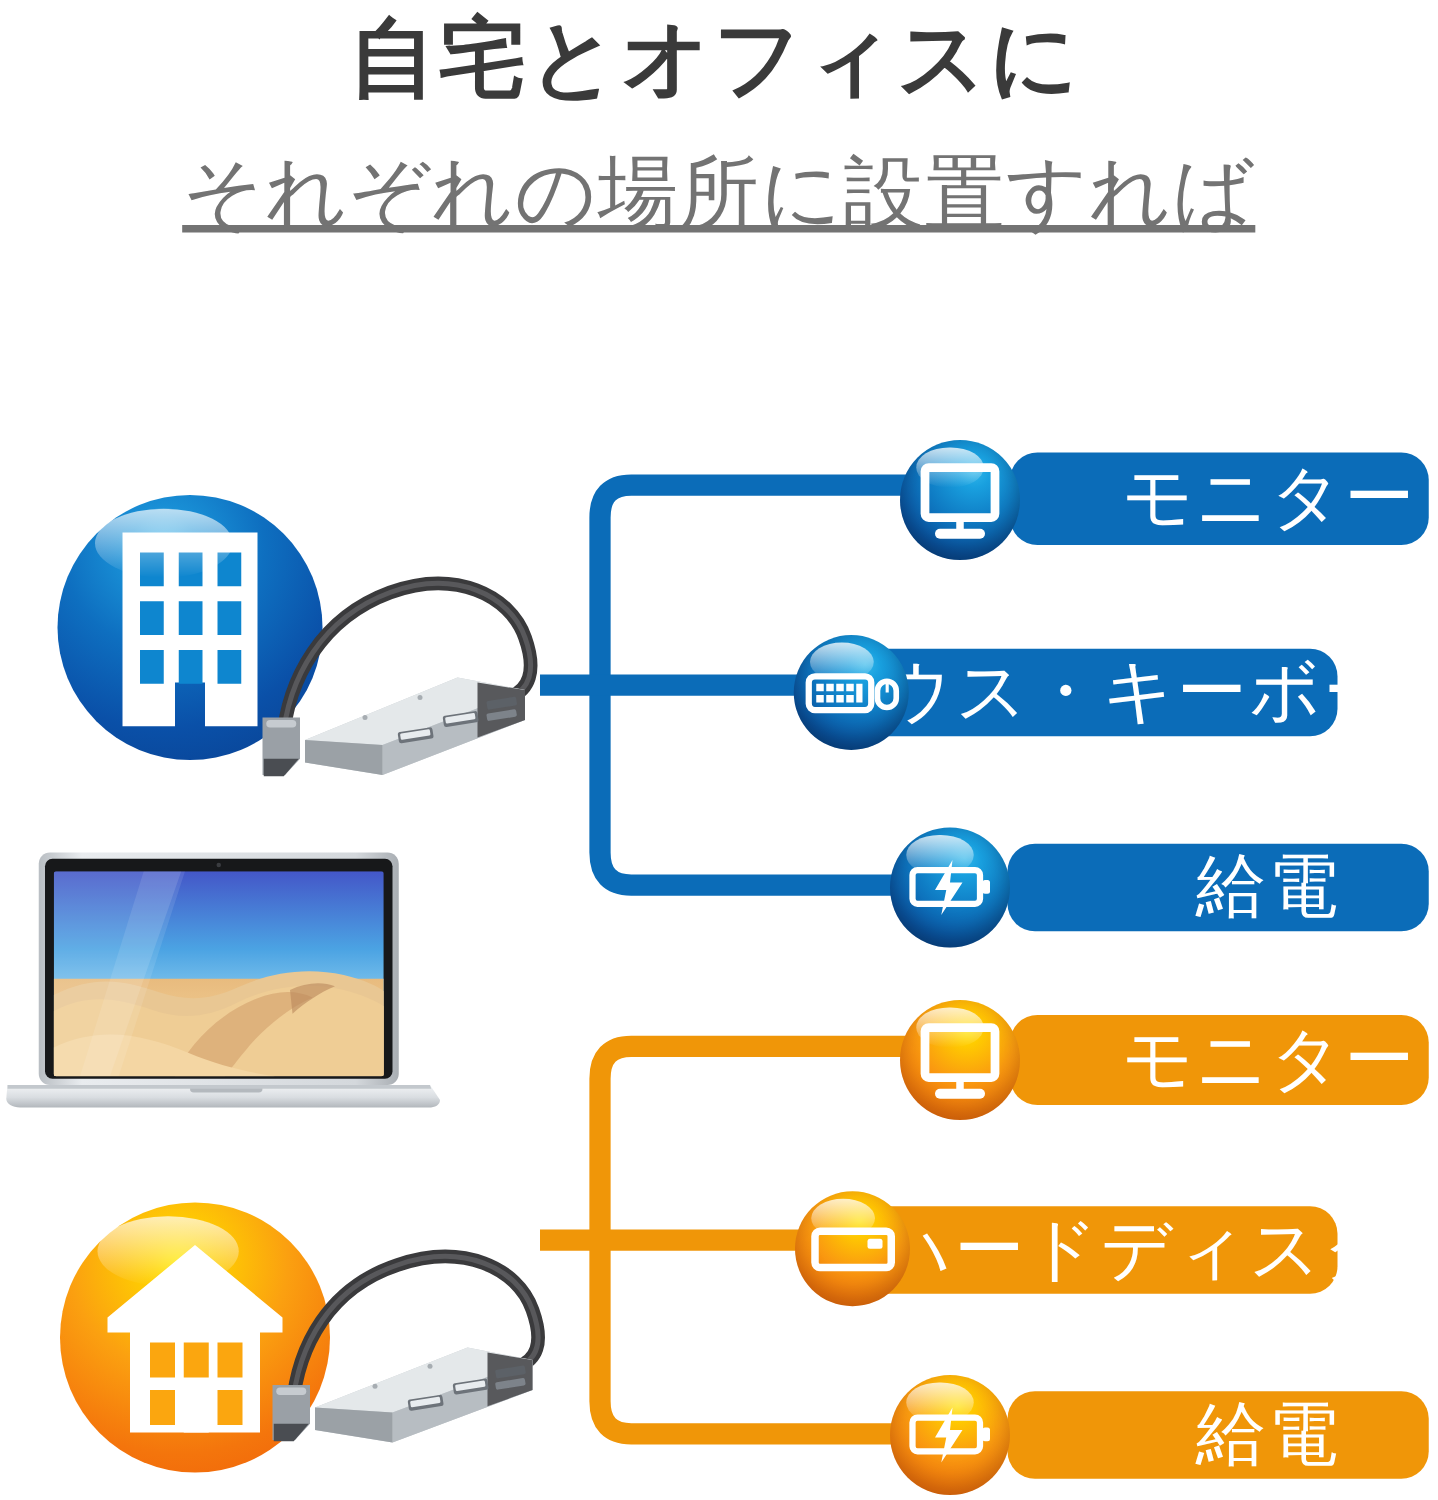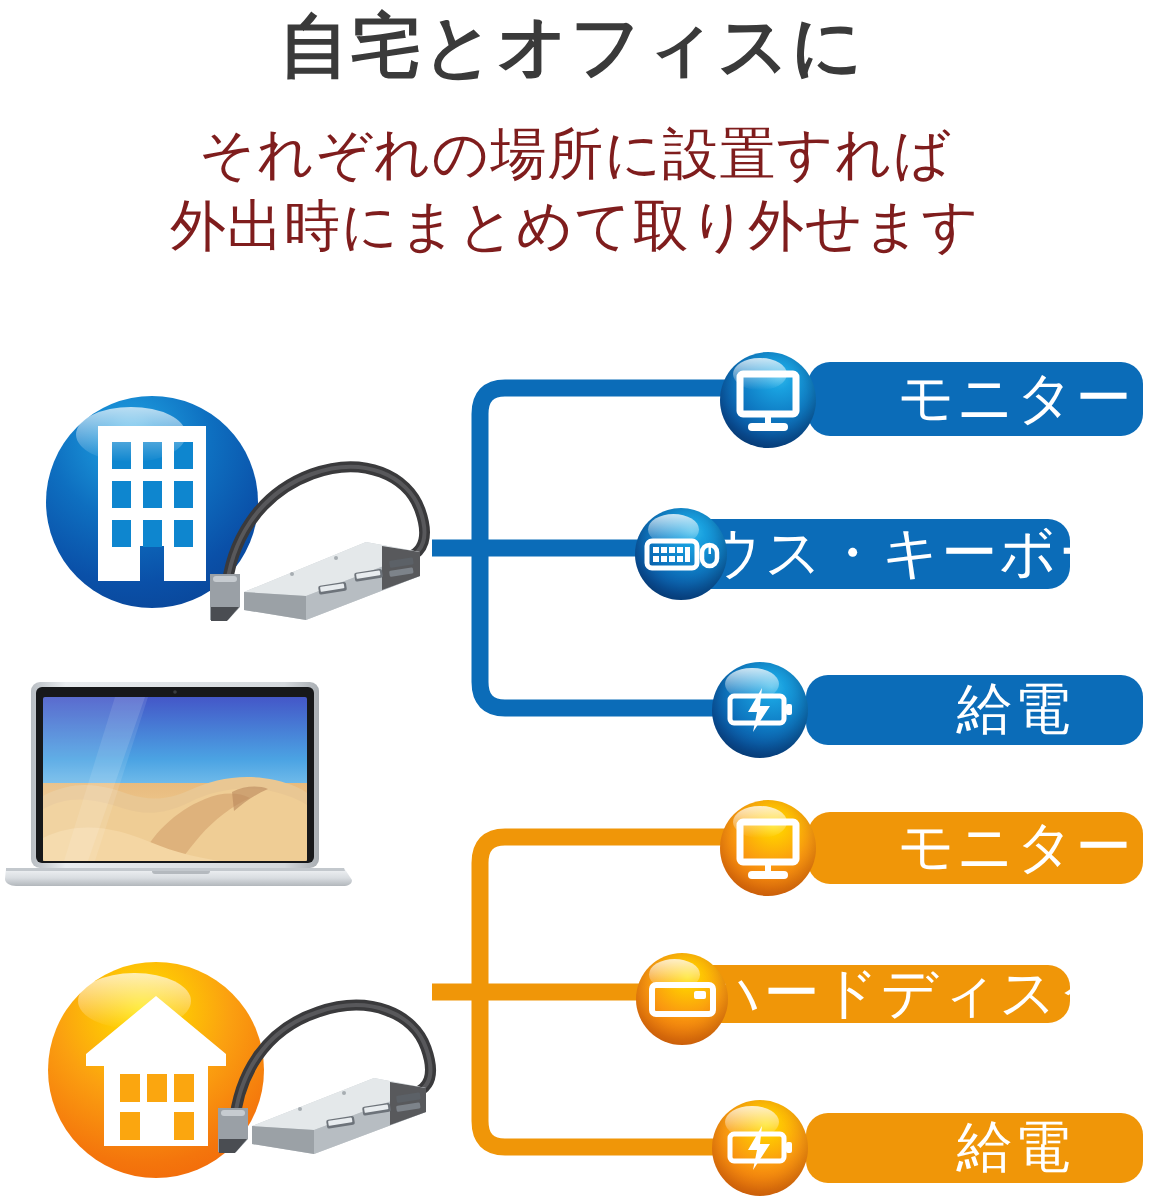--- a/index.html
+++ b/index.html
@@ -14,22 +14,22 @@
   
   .title {
     position:absolute; left:0; top:4px; width:1144px;
     text-align:center;
     font-size:70px; line-height:84px; font-weight:bold;
     color:#3a3a3a; letter-spacing:2px;
   }
   .subtitle {
     position:absolute; left:0; top:118px; width:1150px;
     text-align:center;
-    font-size:56px; line-height:72px; font-weight:normal;
-    color:#7f1d1d; letter-spacing:1px;
+    font-size:64px; line-height:72px; font-weight:normal;
+    color:#737373; letter-spacing:1px;text-decoration:underline;
   }
   .subtitle div { white-space:nowrap; }
 
   
   .bracket { position:absolute; }
   .bracket svg { display:block; }
 
   
   .pill {
     position:absolute; border-radius:22px;
@@ -89,21 +89,20 @@
   .hub svg { display:block; }
 </style>
 </head>
 <body>
 
 <div id="stage">
 
   <div class="title">自宅とオフィスに</div>
   <div class="subtitle">
     <div>それぞれの場所に設置すれば</div>
-    <div>外出時にまとめて取り外せます</div>
   </div>
 
   <div class="bracket" style="left:432px; top:372px; width:340px; height:352px;">
     <svg width="340" height="352" viewBox="0 0 340 352">
       <g fill="none" stroke="#0b6cb8" stroke-width="17" stroke-linecap="butt">
 
         <path d="M320 16 L73 16 Q48 16 48 42 L48 176"></path>
 
         <path d="M48 176 L48 310 Q48 336 73 336 L320 336"></path>
 
@@ -279,21 +278,21 @@
   <div class="ball orange" style="left:720px; top:800px; width:96px; height:96px;">
     <svg viewBox="0 0 96 96">
       <g fill="none" stroke="#ffffff" stroke-width="7" stroke-linejoin="round">
         <rect x="20" y="22" width="56" height="40" rx="3"></rect>
       </g>
       <rect x="45" y="62" width="6" height="11" fill="#ffffff"></rect>
       <rect x="28" y="71" width="40" height="8" rx="4" fill="#ffffff"></rect>
     </svg>
   </div>
 
-  <div class="pill orange" style="left:672px; top:965px; width:398px; height:58px;">
+  <div class="pill orange" style="left:672px; top:965px; width:398px; height:70px;">
     <span class="pill-label">ハードディスク</span>
   </div>
   <div class="ball orange" style="left:636px; top:953px; width:92px; height:92px;">
     <svg viewBox="0 0 92 92">
       <rect x="16" y="32" width="61" height="29" rx="4" fill="none" stroke="#ffffff" stroke-width="6"></rect>
       <rect x="58" y="38" width="12" height="8" rx="2" fill="#ffffff"></rect>
     </svg>
   </div>
 
   <div class="pill orange" style="left:806px; top:1113px; width:337px; height:70px;">

